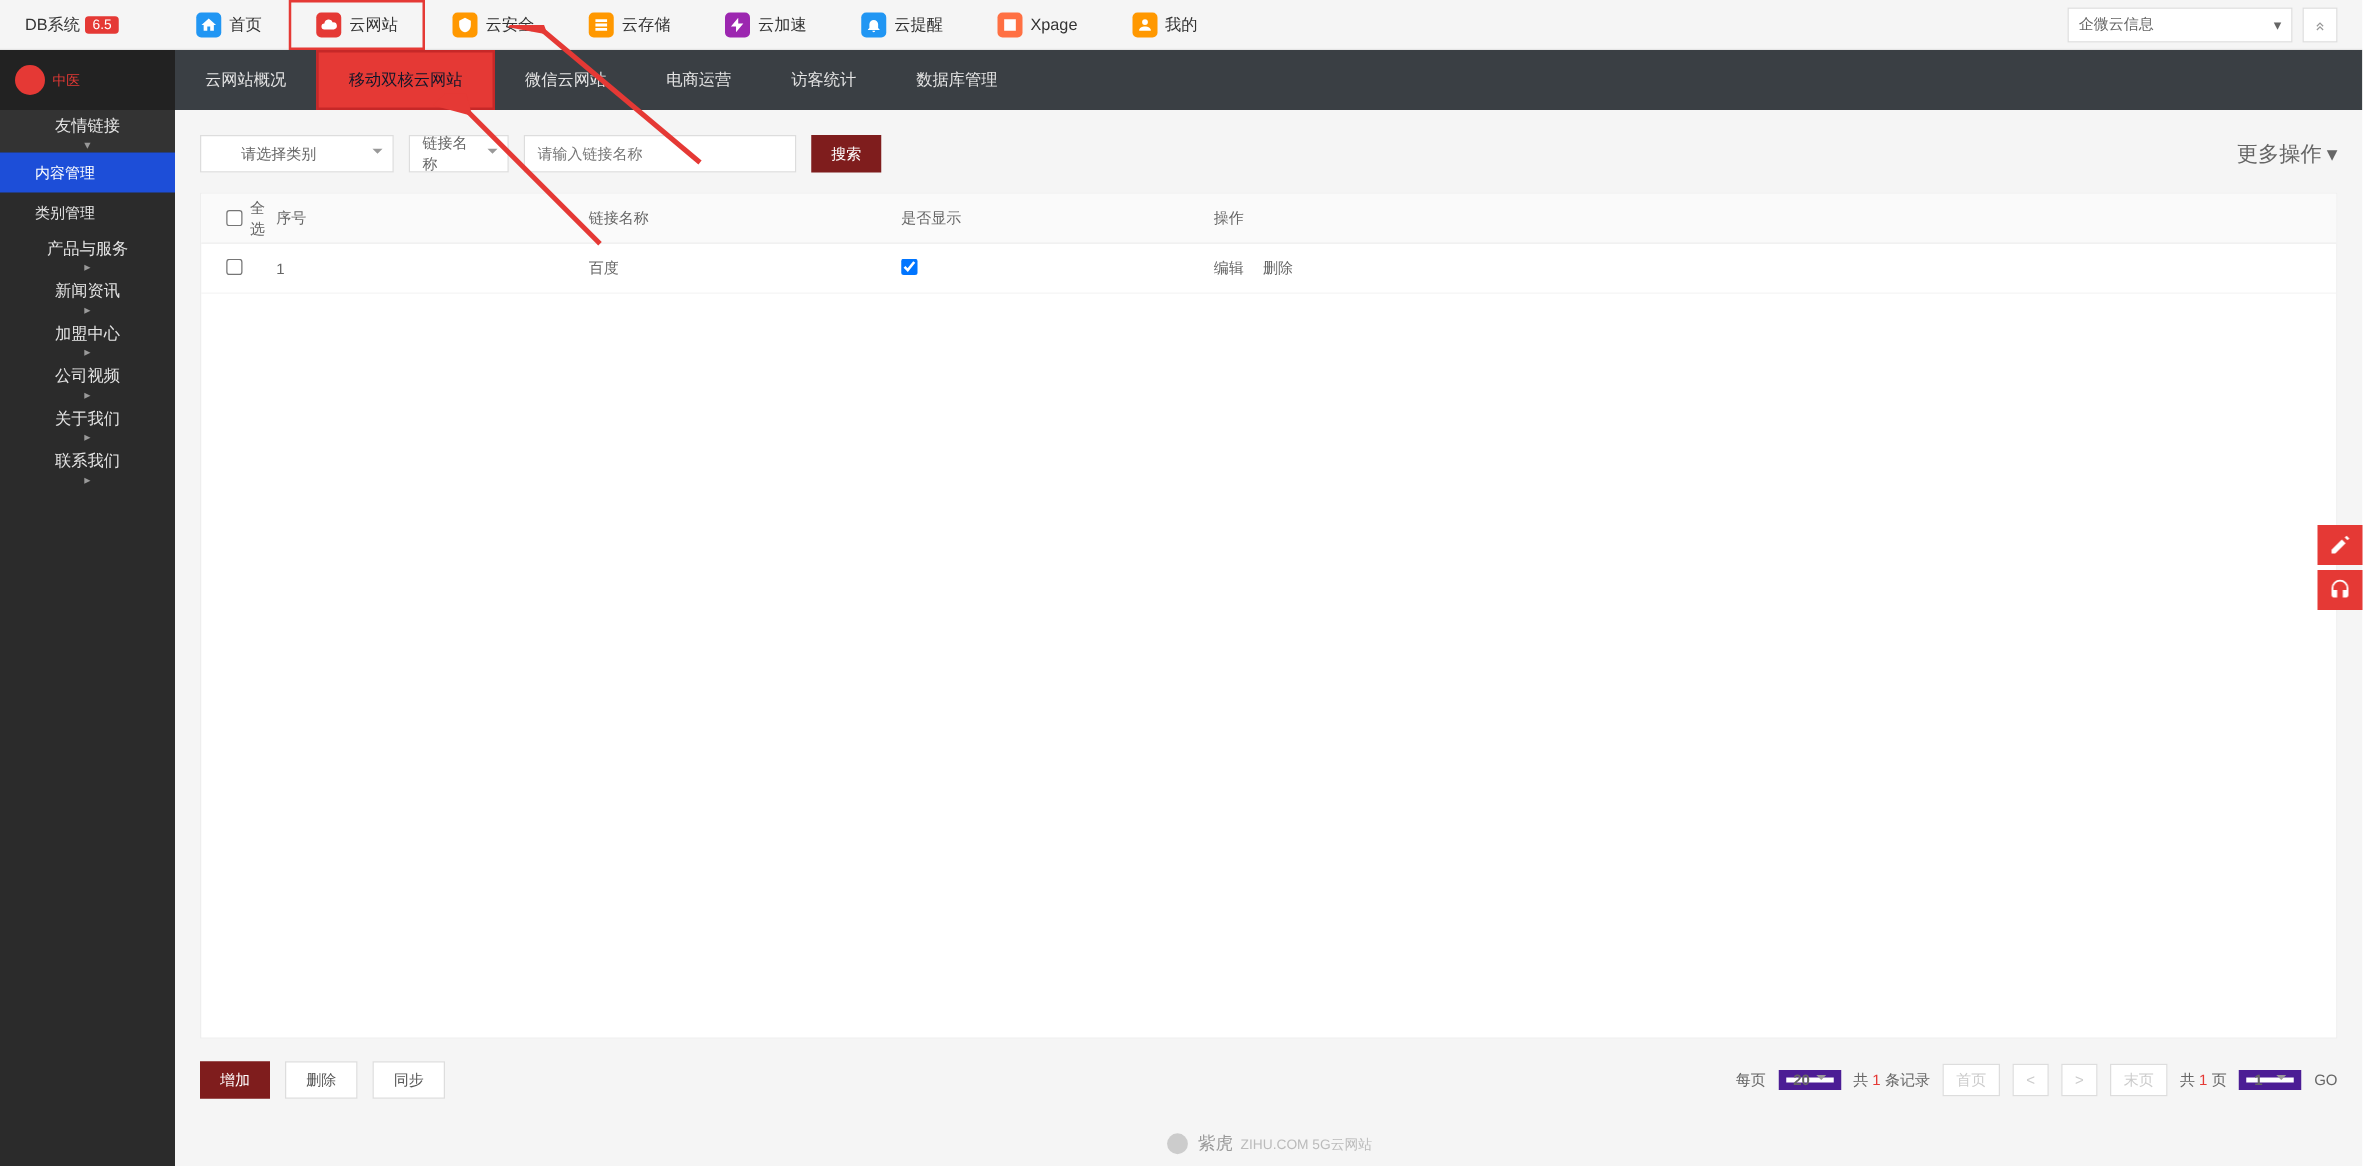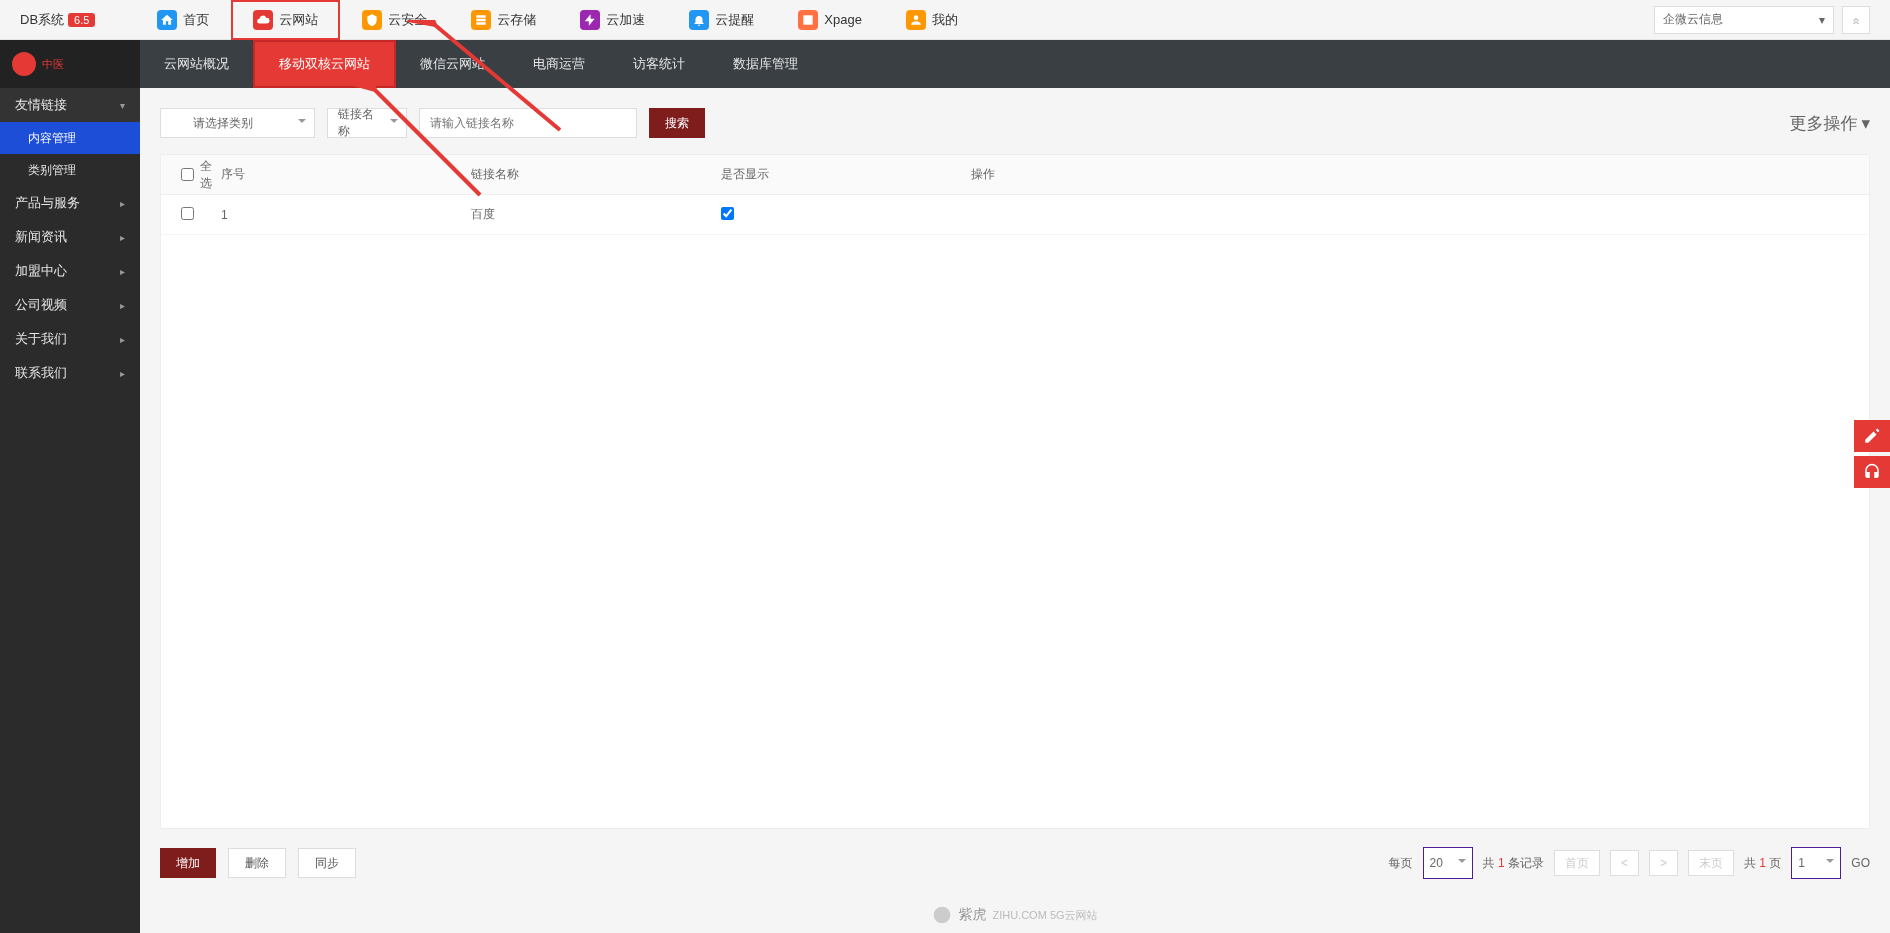--- a/index.html
+++ b/index.html
@@ -27,31 +27,31 @@
 .collapse-btn { width: 28px; height: 28px; border: 1px solid #ddd; background: #fff; display: flex; align-items: center; justify-content: center; cursor: pointer; }
 
 
 .main-layout { display: flex; height: calc(100vh - 40px); }
 
 
 .sidebar { width: 140px; background: #2b2b2b; color: #ccc; flex-shrink: 0; }
 .sidebar-logo { height: 48px; background: #222; display: flex; align-items: center; padding: 0 12px; }
 .logo-circle { width: 24px; height: 24px; border-radius: 50%; background: #e53935; margin-right: 6px; }
 .logo-text { font-size: 11px; color: #e53935; }
-.sidebar-item { height: 34px; display: flex; align-items: center; justify-content: space-between; padding: 0 15px; font-size: 13px; cursor: pointer; color: #e5e5e5; }
+.sidebar-item { height: 34px; display: flex; align-items: center; justify-content: flex-end; padding: 0 15px; font-size: 13px; cursor: pointer; color: #e5e5e5; flex-direction: column; }
 .sidebar-item.expanded { background: #333; }
 .sidebar-item .chevron { font-size: 10px; color: #999; }
 .sidebar-sub { height: 32px; display: flex; align-items: center; padding: 0 15px 0 28px; font-size: 12px; cursor: pointer; color: #e5e5e5; }
 .sidebar-sub.active { background: #1d4ed8; color: #fff; }
 
 
 .content { flex: 1; background: #f5f5f5; display: flex; flex-direction: column; overflow: hidden; }
 .sub-nav { height: 48px; background: #3a3f44; display: flex; align-items: center; position: relative; }
 .sub-nav-item { height: 48px; padding: 0 24px; display: flex; align-items: center; color: #e5e5e5; font-size: 13px; cursor: pointer; }
-.sub-nav-item.active { background: #e53935; color: #ffffff; border: 2px solid #c62828; }
+.sub-nav-item.active { background: #e53935; color: #0f172a; border: 2px solid #c62828; }
 
 
 .filter-bar { padding: 20px 0 16px; margin: 0 20px; display: flex; align-items: center; gap: 12px; position: relative; }
 .select-box { height: 30px; border: 1px solid #ddd; background: #fff; padding: 0 24px 0 10px; font-size: 12px; color: #666; display: flex; align-items: center; position: relative; cursor: pointer; }
 .select-box::after { content: ''; position: absolute; right: 8px; top: 50%; transform: translateY(-50%); border: 4px solid transparent; border-top-color: #999; }
 .select-category { width: 155px; padding-left: 32px; }
 .select-linkname { width: 80px; }
 .input-box { height: 30px; width: 218px; border: 1px solid #ddd; padding: 0 10px; font-size: 12px; outline: none; }
 .btn { height: 30px; padding: 0 16px; border: none; font-size: 12px; cursor: pointer; display: inline-flex; align-items: center; }
 .btn-red { background: #7f1d1d; color: #fff; text-align: center; }
@@ -67,21 +67,21 @@
 .col-seq { width: 250px; }
 .col-name { width: 250px; }
 .col-show { width: 250px; }
 .col-action { flex: 1; }
 .action-link { color: #666; margin-right: 12px; cursor: pointer; }
 
 
 .footer-bar { padding: 18px 20px; display: flex; align-items: center; justify-content: space-between; }
 .footer-left { display: flex; gap: 12px; }
 .pagination { display: flex; align-items: center; gap: 10px; font-size: 12px; color: #666; }
-.pagination .pg-sel { height: 32px; width: 50px; border: 1px solid #4c1d95; background: #fff; padding: 0 6px; position: relative; display: flex; align-items: center; }
+.pagination .pg-sel { height: 16px; width: 50px; border: 6px solid #4c1d95; background: #fff; padding: 0 6px; position: relative; display: flex; align-items: center; font-weight: bold; }
 .pagination .pg-sel::after { content: ''; position: absolute; right: 6px; top: 50%; transform: translateY(-50%); border: 4px solid transparent; border-top-color: #999; }
 .pagination .pg-btn { height: 26px; padding: 0 10px; border: 1px solid #ddd; background: #fff; display: flex; align-items: center; cursor: pointer; }
 .pagination .pg-btn.disabled { color: #ccc; }
 .pagination .red { color: #e53935; }
 
 
 .arrow { position: absolute; pointer-events: none; z-index: 100; }
 
 
 .float-right { position: fixed; right: 0; top: 420px; display: flex; flex-direction: column; gap: 4px; }
@@ -268,20 +268,24 @@
         <div class="col-seq">序号</div>
         <div class="col-name">链接名称</div>
         <div class="col-show">是否显示</div>
         <div class="col-action">操作</div>
       </div>
       <div class="table-row">
         <div class="col-check"><input type="checkbox" style=""></div>
         <div class="col-seq">1</div>
         <div class="col-name">百度</div>
         <div class="col-show"><input type="checkbox" checked="" style=""></div>
+        <div class="col-action">
+          <span class="action-link">编辑</span>
+          <span class="action-link">删除</span>
+        </div>
       </div>
     </div>
 
     <div class="footer-bar">
       <div class="footer-left">
         <button class="btn btn-red">增加</button>
         <button class="btn btn-white">删除</button>
         <button class="btn btn-white">同步</button>
       </div>
       <div class="pagination">

